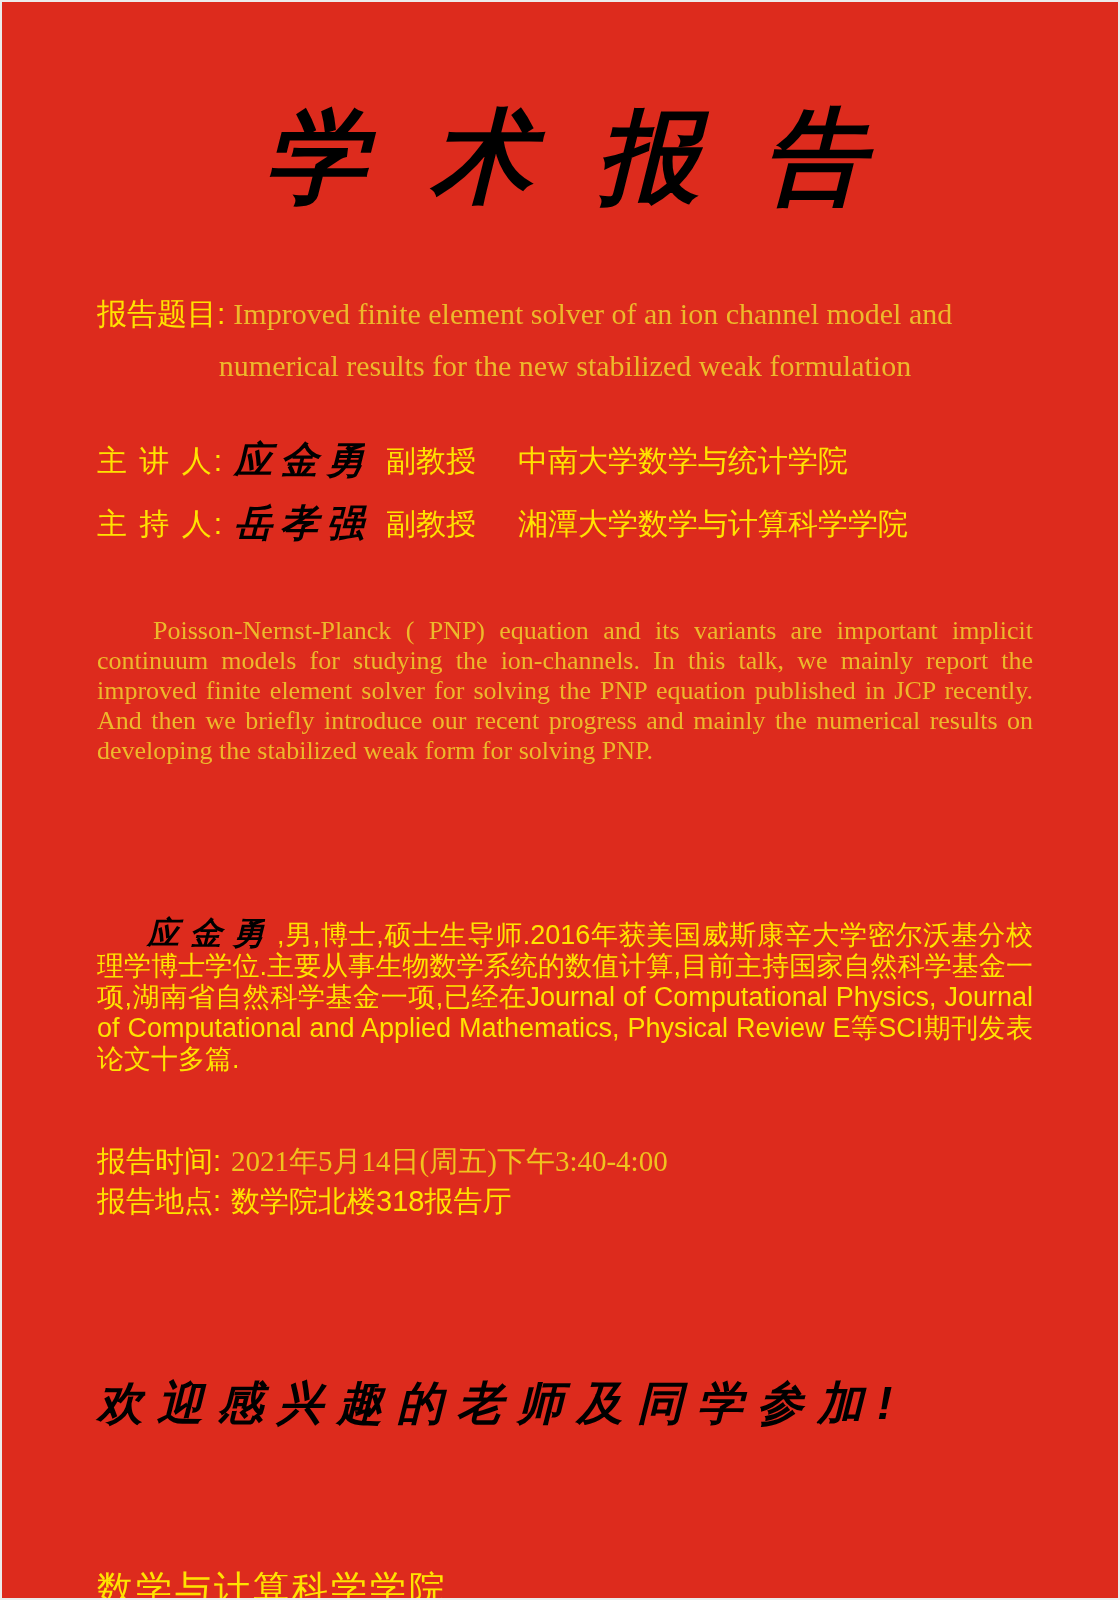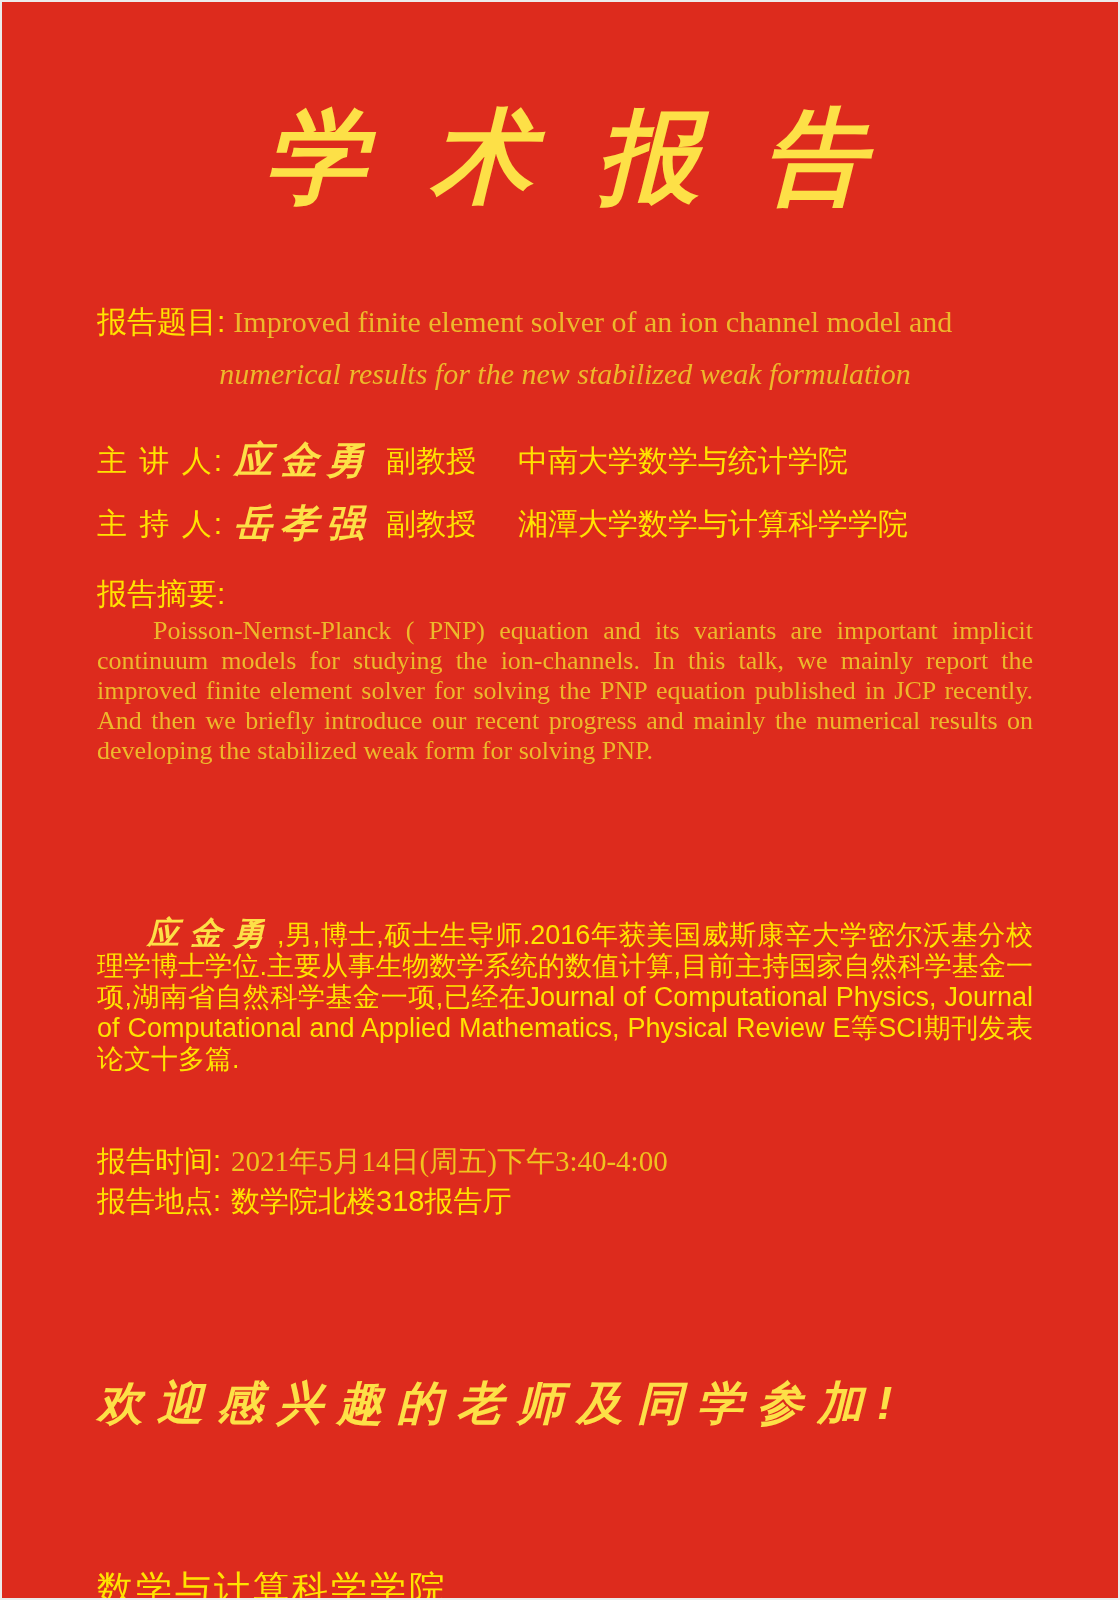--- a/index.html
+++ b/index.html
@@ -16,44 +16,44 @@
     border: 2px solid #ececec;
     box-sizing: border-box;
     overflow: hidden;
     font-family: "Liberation Sans", "DejaVu Sans", sans-serif;
   }
   .abs { position: absolute; left: 95px; right: 85px; }
 
   
   .yellow { color: #ffe300; }
   .gold   { color: #edb92b; }
-  .bright { color: #fde047; }
+  .bright { color: #000000; }
 
   .serif {
     font-family: "Liberation Serif", "DejaVu Serif", serif;
   }
   .calligraphy {
     font-weight: bold;
     font-style: italic;
   }
 
   .title-block {
     top: 75px;
     text-align: center;
     font-size: 102px;
     line-height: 160px;
     letter-spacing: 18px;
     text-indent: 18px;
     white-space: nowrap;
   }
 
   .topic-block { top: 292px; font-size: 30px; line-height: 40px; }
-  .topic-line1 { white-space: nowrap; margin-top: 8px; }
+  .topic-line1 { white-space: nowrap; }
   .topic-line1 .label { margin-right: 8px; }
-  .topic-line2 { margin-top: 12px; text-align: center; font-style: italic; }
+  .topic-line2 { margin-top: 12px; text-align: center; }
 
   .person-row { font-size: 30px; white-space: nowrap; }
   .speaker-row { top: 433px; }
   .host-row    { top: 496px; }
   .person-row .label { letter-spacing: 2px; }
   .person-row .name {
     font-size: 38px;
     margin: 0 14px 0 10px;
     letter-spacing: 8px;
     vertical-align: -2px;
@@ -123,21 +123,20 @@
   </div>
 
   <div class="abs person-row speaker-row">
     <span class="label yellow">主 讲 人:</span><span class="name calligraphy bright">应金勇</span><span class="rank yellow">副教授</span><span class="yellow">中南大学数学与统计学院</span>
   </div>
 
   <div class="abs person-row host-row">
     <span class="label yellow">主 持 人:</span><span class="name calligraphy bright">岳孝强</span><span class="rank yellow">副教授</span><span class="yellow">湘潭大学数学与计算科学学院</span>
   </div>
 
-  <div class="abs section-label abstract-label yellow">报告摘要:</div>
 
   <p class="abs abstract-body serif gold">Poisson-Nernst-Planck ( PNP) equation and its variants are important implicit continuum models for studying the ion-channels.  In this talk, we mainly report the improved finite element solver for solving the PNP equation published in JCP recently.  And then we briefly introduce our recent progress and mainly the numerical results on developing the stabilized weak form for solving PNP.</p>
 
 
   <p class="abs bio-body yellow"><span class="name calligraphy bright">应金勇</span><span>,男,博士,硕士生导师.2016年获美国威斯康辛大学密尔沃基分校理学博士学位.主要从事生物数学系统的数值计算,目前主持国家自然科学基金一项,湖南省自然科学基金一项,已经在Journal of Computational Physics, Journal of Computational and Applied Mathematics, Physical Review E等SCI期刊发表论文十多篇.</span></p>
 
   <div class="abs info-row time-row">
     <span class="yellow">报告时间:</span><span class="value">2021年5月14日(周五)下午3:40-4:00</span>
   </div>
 

